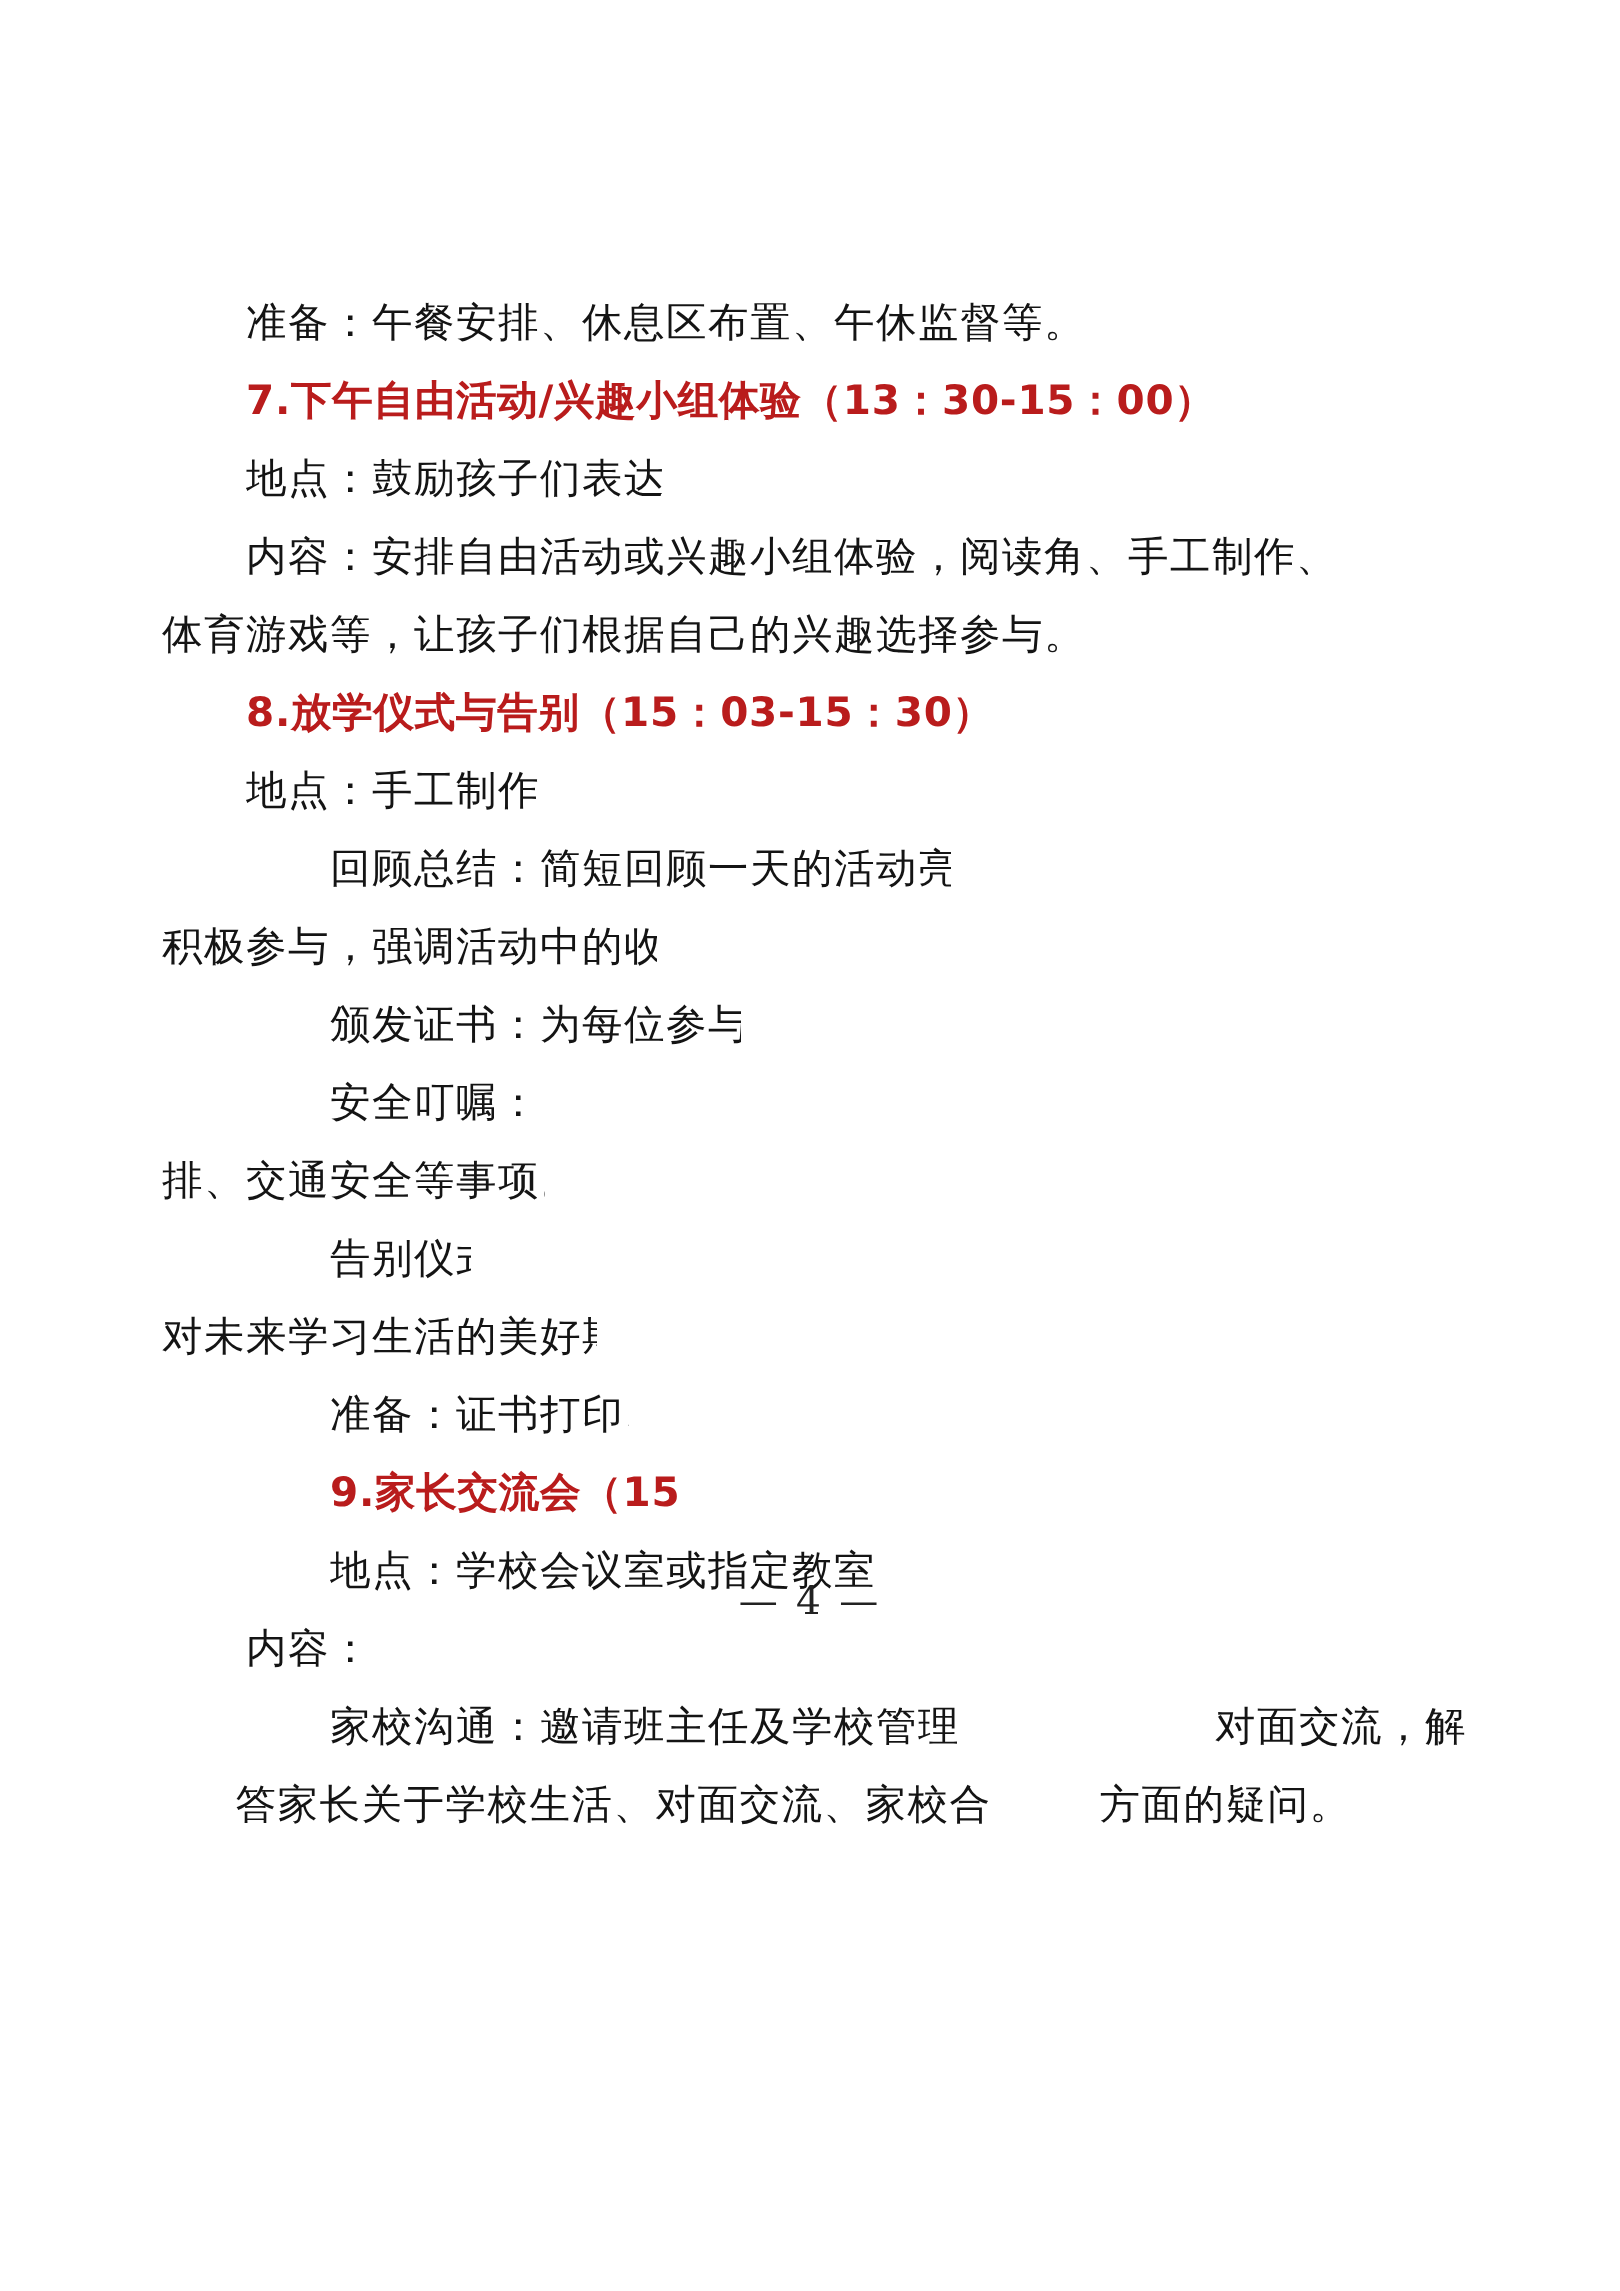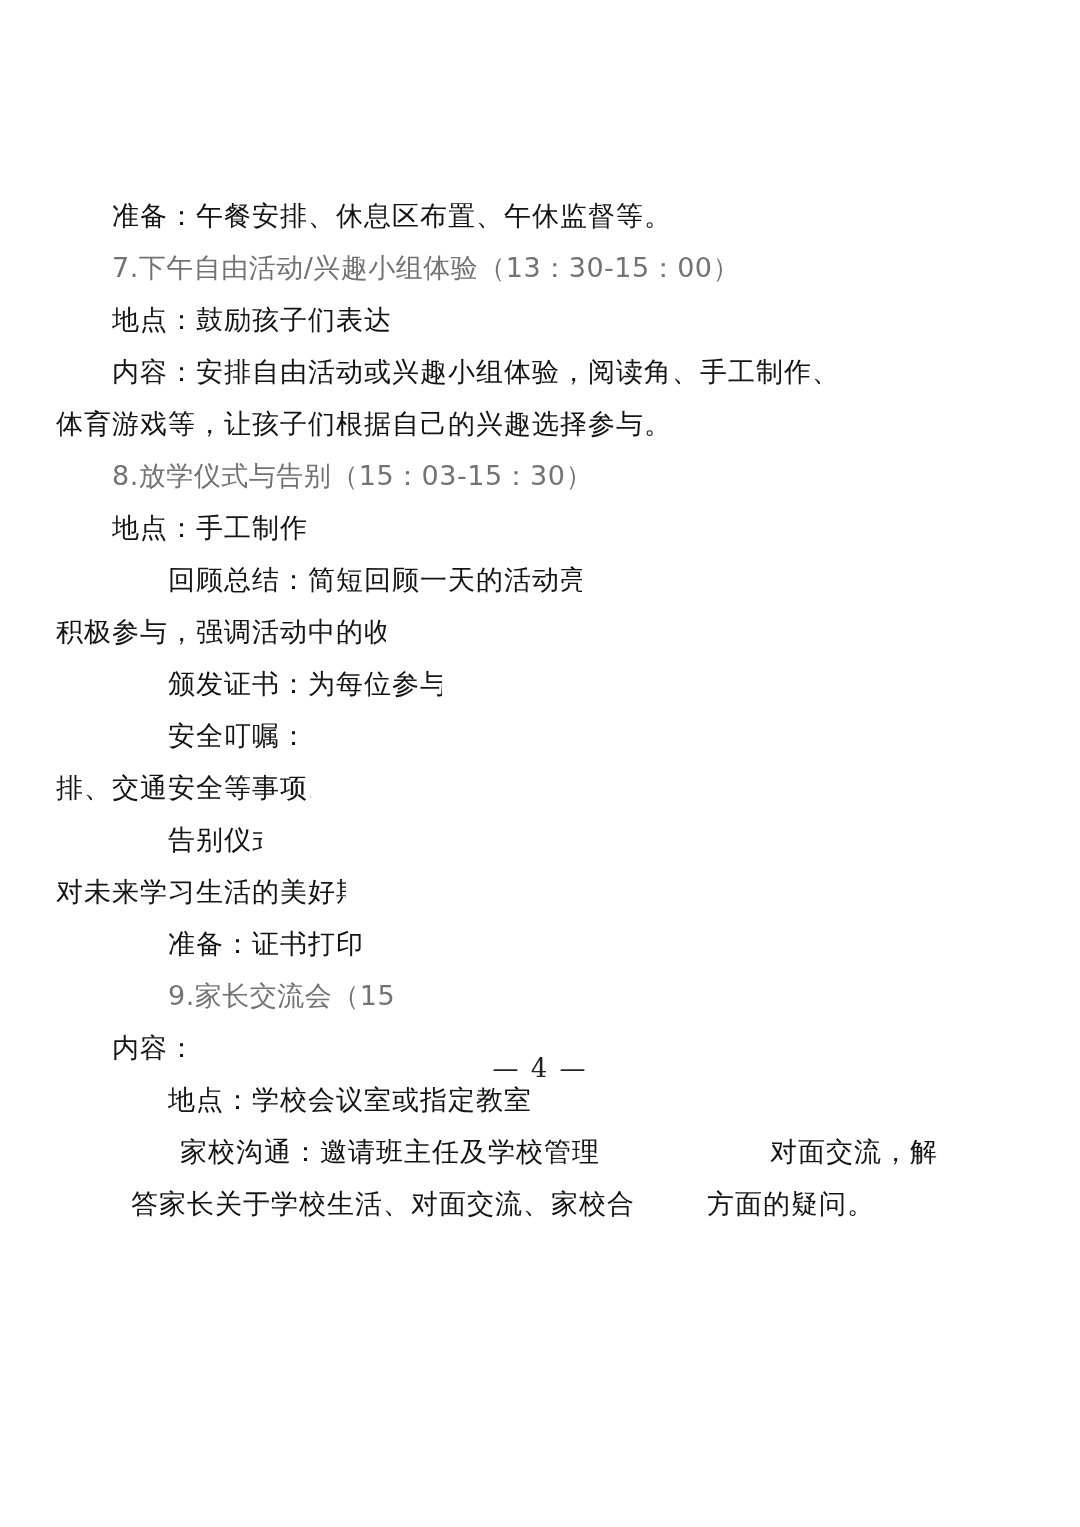--- a/index.html
+++ b/index.html
@@ -13,41 +13,41 @@
     font-family: "DejaVu Sans", "Liberation Sans", sans-serif;
     color: #1a1a1a;
     position: relative;
     overflow: hidden;
   }
   .page {
     position: relative;
     width: 1080px;
     height: 1155px;
     box-sizing: border-box;
-    padding: 190px 130px 0 56px;
+    padding: 190px 130px 0 108px;
   }
   .doc-body {
     font-size: 27px;
     line-height: 52px;
     letter-spacing: 1px;
     color: #141414;
   }
   .para {
     margin: 0;
     text-indent: 56px;
     white-space: normal;
   }
   .para.noindent {
     text-indent: 0;
   }
   .heading {
     margin: 0;
     text-indent: 56px;
-    color: #737373;
-    font-weight: normal;
+    color: #b91c1c;
+    font-weight: bold;
     letter-spacing: 0.5px;
   }
   .clip {
     display: inline-block;
     overflow: hidden;
     vertical-align: bottom;
     white-space: nowrap;
   }
   .clip-wide   { max-width: 470px; }
   .clip-mid    { max-width: 330px; }
@@ -110,23 +110,23 @@
     <p class="para"><span class="clip clip-narrow">安全叮嘱：再次强调放学安全，提醒家长接送安</span></p>
     <p class="para noindent"><span class="clip clip-line">排、交通安全等事项。</span></p>
 
     <p class="para"><span class="clip clip-sm">告别仪式：在欢快的氛围中告别，鼓励孩子们表达</span></p>
     <p class="para noindent"><span class="clip clip-head">对未来学习生活的美好期待。</span></p>
 
     <p class="para"><span class="clip clip-line">准备：证书打印、文具用品、安全提示材料等。</span></p>
 
     <p class="heading"><span class="clip clip-head">9.家长交流会（15：30-16：30）</span></p>
 
+    <p class="para"><span class="clip clip-gapline">地点：学校会议室或指定教室</span></p>
+
     <p class="para">内容：</p>
-
-    <p class="para"><span class="clip clip-gapline">地点：学校会议室或指定教室</span></p>
 
     <p class="para gap-line"><span class="seg-a">家校沟通：邀请班主任及学校管理</span><span class="spacer" style="width:170px;"></span><span>对面交流，解</span></p>
 
     <p class="para noindent gap-line"><span class="seg-a">答家长关于学校生活、对面交流、家校合</span><span class="spacer" style="width:72px;"></span><span>方面的疑问。</span></p>
 
   </div>
 
   <div class="footer">— 4 —</div>
 </div>
 

